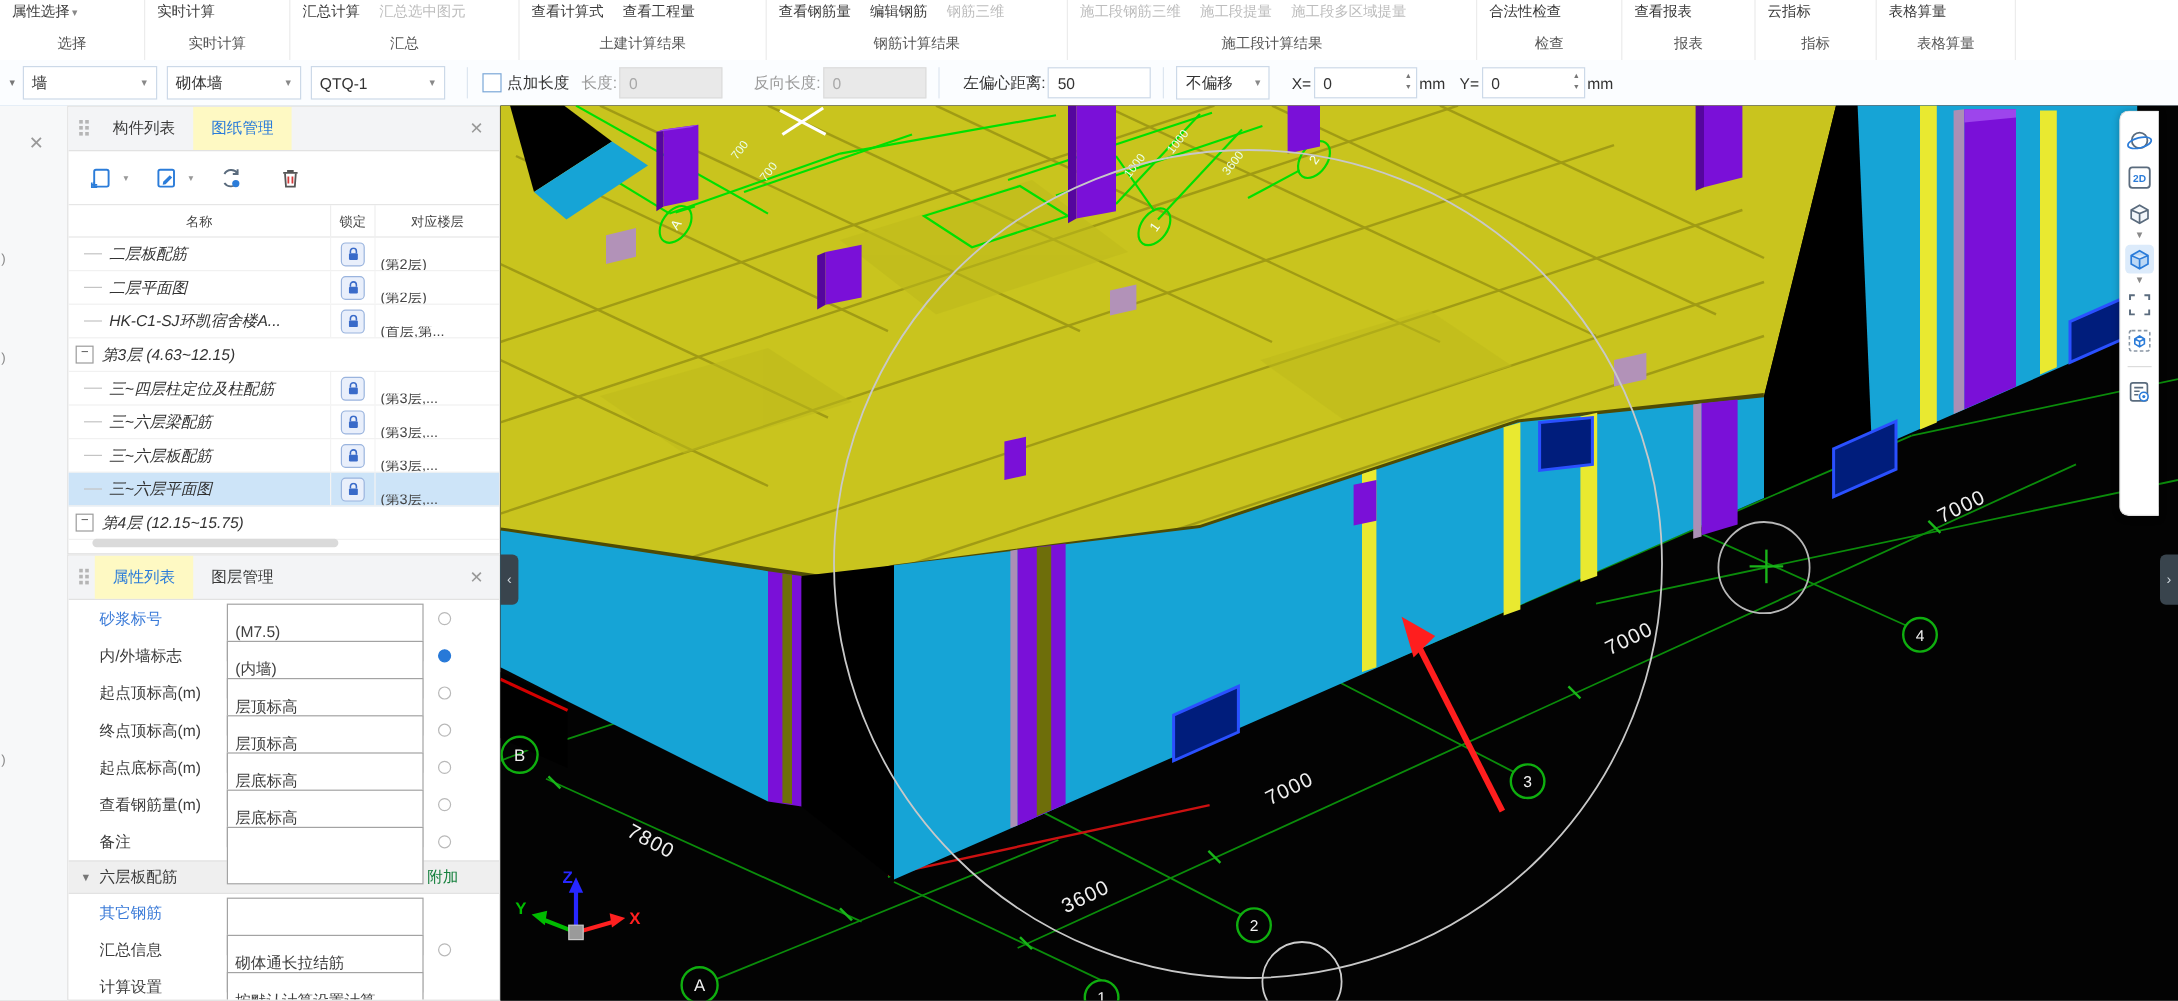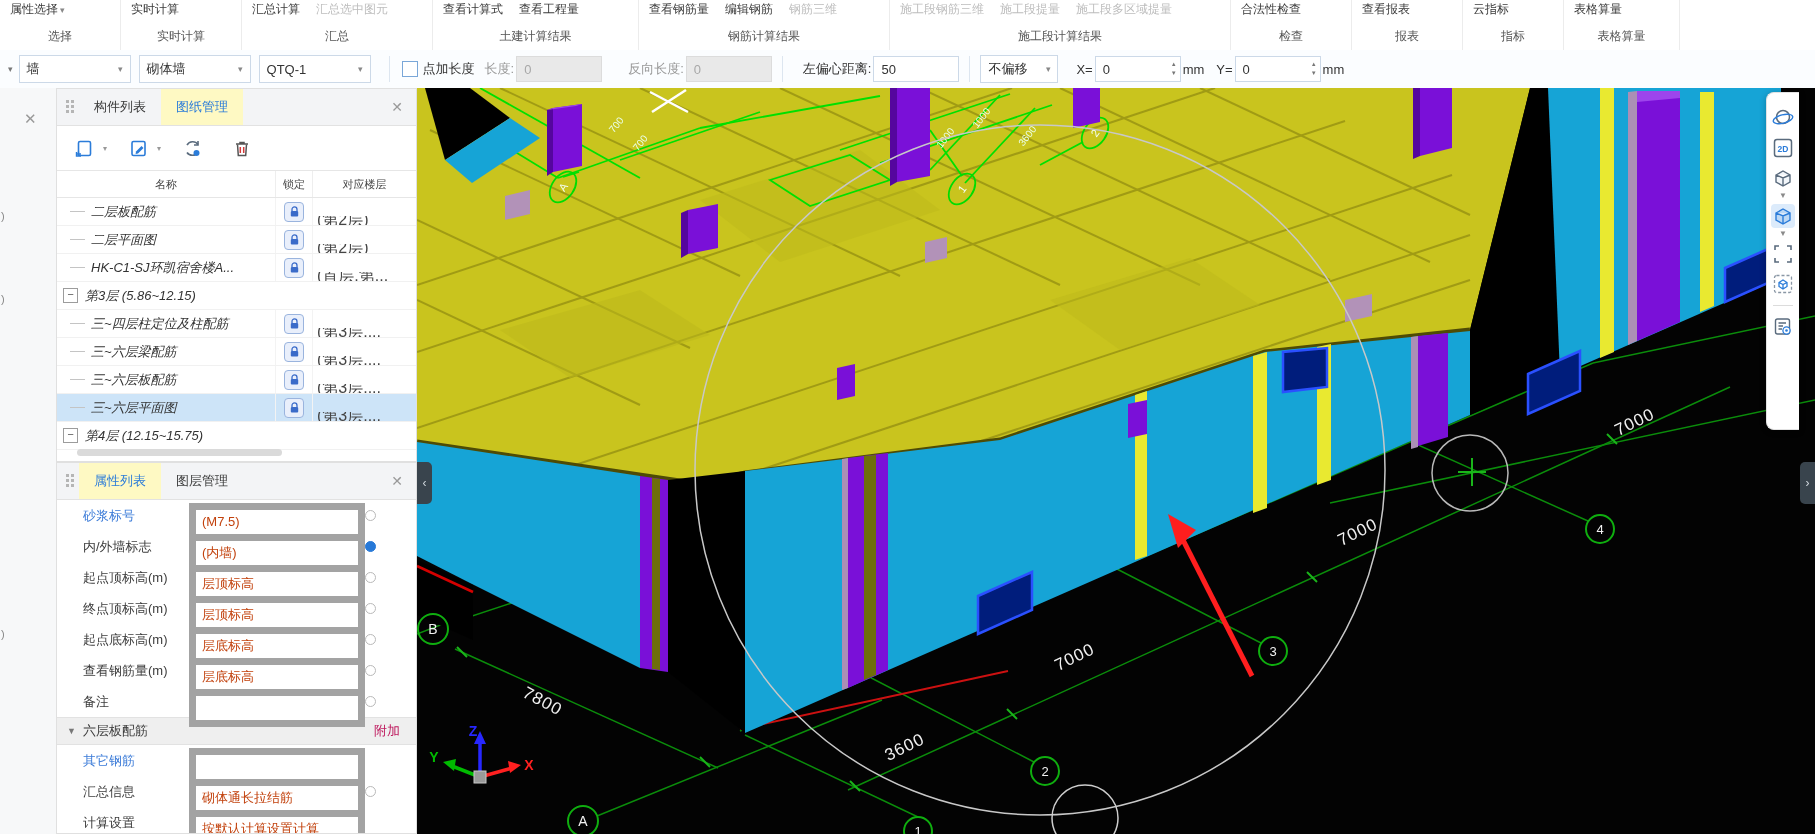--- a/index.html
+++ b/index.html
@@ -57,41 +57,41 @@
   .icar{font-size:8px;color:#999;width:16px;text-align:center;}
   .sp10{width:12px;}
   
   .thead{height:26px;display:flex;border-top:1px solid #e6e6e6;border-bottom:1px solid #e6e6e6;
          font-size:11px;color:#444;justify-content:space-between;}
   .thead div{display:flex;align-items:center;justify-content:center;border-right:1px solid #eee;box-sizing:border-box;}
   .col-n{width:219px;}.col-l{width:37px;}.col-f{width:103px;border-right:none!important;}
   .trow{height:27px;display:flex;border-bottom:1px solid #f1f1f1;font-size:13px;color:#333;align-items:stretch;}
   .trow .cn{width:219px;display:flex;align-items:center;border-right:1px solid #f3f3f3;overflow:hidden;white-space:nowrap;box-sizing:border-box;font-style:italic;}
   .trow .cl{width:37px;display:flex;align-items:center;justify-content:center;border-right:1px solid #f3f3f3;box-sizing:border-box;}
-  .trow .cf{width:103px;display:flex;align-items:center;font-size:16px;color:#444;overflow:hidden;white-space:nowrap;padding-left:4px;box-sizing:border-box;margin-top:18px;}
+  .trow .cf{width:103px;display:flex;align-items:center;font-size:12px;color:#444;overflow:hidden;white-space:nowrap;padding-left:4px;box-sizing:border-box;margin-top:18px;}
   .trow.sel{background:#cde4f8;}
   .dash{display:inline-block;width:15px;height:1px;background:#c4c4c4;margin:0 6px 0 13px;flex:0 0 auto;}
   .gbox{display:inline-block;width:13px;height:13px;border:1px solid #9c9c9c;color:#555;font-size:11px;
         line-height:11px;text-align:center;margin:0 7px 0 6px;flex:0 0 auto;background:#fff;}
   .lockchip{width:18px;height:18px;border:1px solid #9ab4de;background:#e9effb;border-radius:4px;
             display:flex;align-items:center;justify-content:center;}
   .hthumb{position:absolute;left:20px;bottom:5px;width:205px;height:7px;border-radius:4px;background:#dadada;}
   
   .prow{position:relative;height:31px;}
   .prow .plab{position:absolute;left:26px;top:7px;font-size:13px;color:#3c3c3c;white-space:nowrap;}
   .prow .plab.blue{color:#3b7bd8;}
-  .pval{position:absolute;left:132px;top:3px;width:150px;height:22px;border:7px solid #a3a3a3;
-        font-size:13px;color:#c2410c;padding:1px 6px;line-height:22px;background:#fff;white-space:nowrap;overflow:hidden;}
+  .pval{position:absolute;left:132px;top:3px;width:150px;height:22px;border:1px solid #a3a3a3;
+        font-size:13px;color:#404040;padding:12px 6px;line-height:22px;background:#fff;white-space:nowrap;overflow:hidden;}
   .prad{position:absolute;left:308px;top:10px;width:11px;height:11px;border-radius:50%;
         border:1px solid #b9b9b9;background:#fff;box-sizing:border-box;}
   .prad.on{background:#2779d8;border-color:#2779d8;}
   .pgroup{height:26px;background:#efefef;border-top:1px solid #e2e2e2;border-bottom:1px solid #e2e2e2;
           display:flex;align-items:center;font-size:13px;color:#3a3a3a;}
   .pgroup .gcar{font-size:9px;color:#777;margin:0 7px 0 10px;}
-  .pgroup .gattach{margin-left:auto;margin-right:16px;color:#be185d;}
+  .pgroup .gattach{margin-left:auto;margin-right:34px;color:#15803d;}
   
   .vp{position:absolute;left:417px;top:88px;width:1398px;height:746px;background:#000;}
   .vp svg{display:block;}
   .collapse{position:absolute;width:15px;height:42px;background:#39444d;color:#cfd6dc;display:flex;
             align-items:center;justify-content:center;font-size:12px;}
   .cl-left{left:417px;top:462px;border-radius:0 5px 5px 0;}
   .cl-right{right:0;top:462px;border-radius:5px 0 0 5px;}
   
   .rtools{position:absolute;right:16px;top:92px;width:33px;height:338px;background:#fff;
           border:1px solid #e2e2e2;border-right:none;border-radius:8px 0 0 8px;
@@ -318,21 +318,21 @@
             <path d="M3 5 V3.4 a2.5 2.5 0 0 1 5 0 V5" fill="none" stroke="#3a6bc9" stroke-width="1.3"></path>
             <rect x="1.8" y="5" width="7.4" height="5.6" rx="1" fill="#3a6bc9"></rect>
           </svg>
         </span>
       </div>
     <div class="cf">(首层,第...</div>
   </div>
   <div class="trow">
     <div class="cn" style="width:359px;border-right:none">
         <span class="gbox">−</span>
-        <span>第3层 (5.86~12.15)</span>
+        <span>第3层 (4.63~12.15)</span>
       </div>
   </div>
   <div class="trow">
     <div class="cn">
         <span class="dash"></span>
         <span>三~四层柱定位及柱配筋</span>
       </div>
     <div class="cl">
         <span class="lockchip">
           <svg width="11" height="12" viewBox="0 0 11 12">

